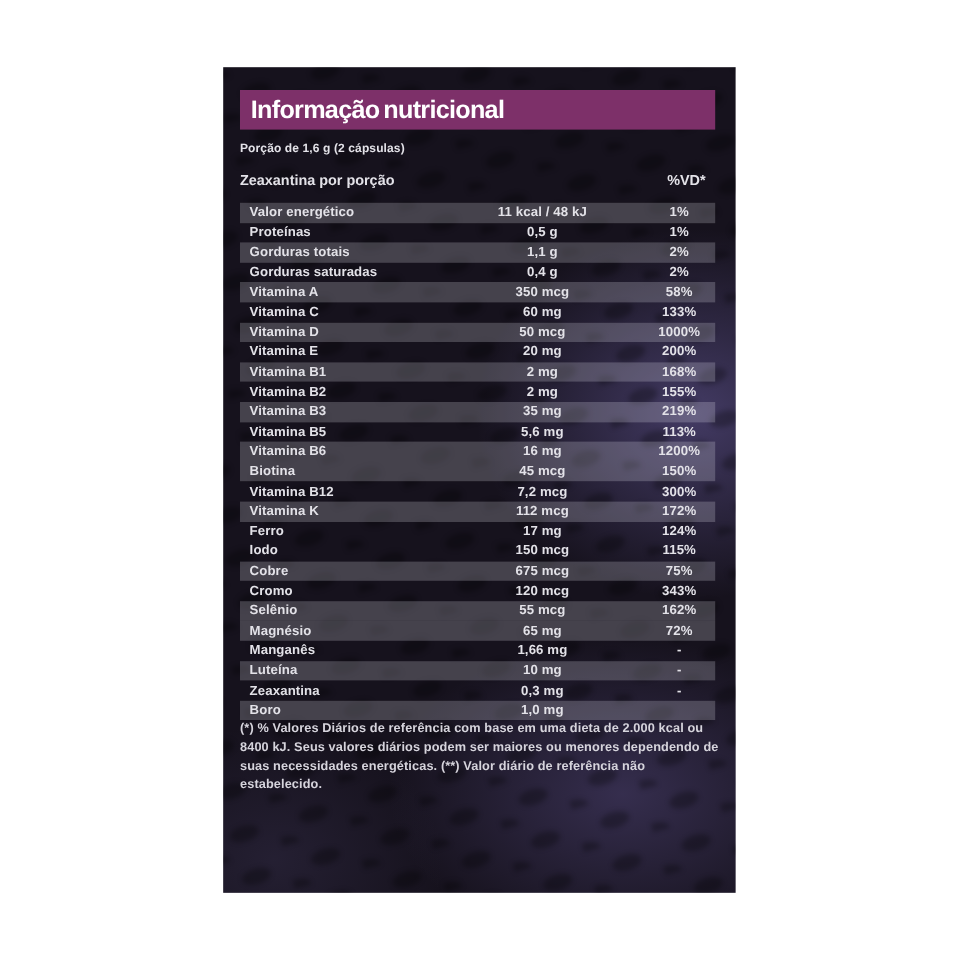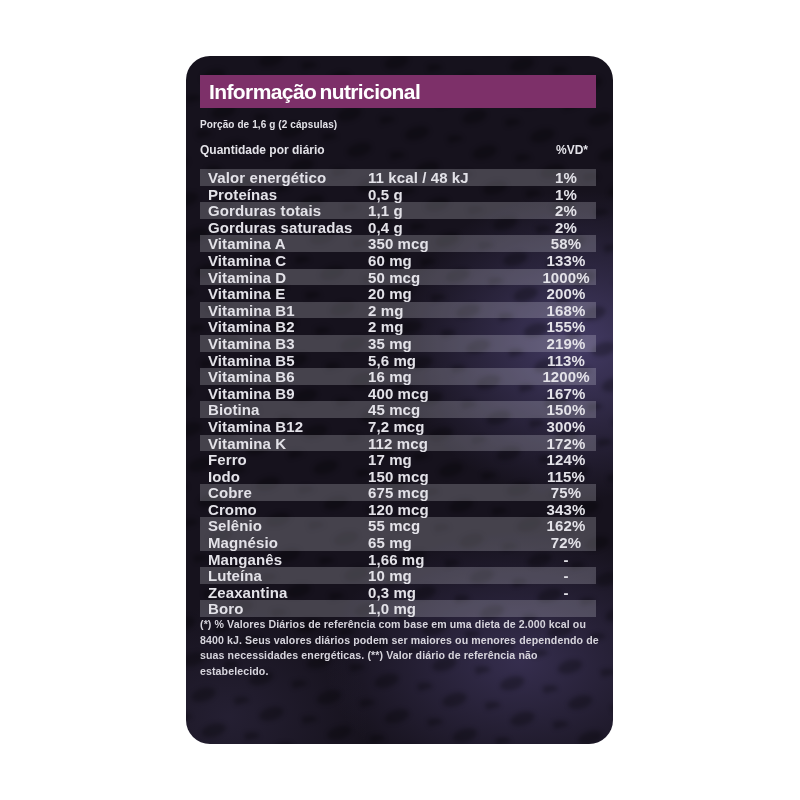--- a/index.html
+++ b/index.html
@@ -21,21 +21,20 @@
   .label-panel{
     position:absolute;
     left:186px; top:56px;
     width:427px; height:688px;
     background:
       radial-gradient(ellipse 260px 220px at 92% 42%, rgba(104,92,158,0.55), rgba(104,92,158,0) 70%),
       radial-gradient(ellipse 300px 200px at 78% 88%, rgba(92,80,138,0.45), rgba(92,80,138,0) 65%),
       radial-gradient(ellipse 200px 160px at 10% 96%, rgba(70,62,100,0.30), rgba(70,62,100,0) 70%),
       var(--panel-bg);
     overflow:hidden;
-    border-radius:24px;
   }
   .texture{
     position:absolute;
     left:-80px; top:-80px;
     width:640px; height:900px;
     background-image:
       radial-gradient(ellipse 21px 11px at 32px 18px, rgba(0,0,0,0.55) 55%, rgba(0,0,0,0) 63%),
       radial-gradient(ellipse 21px 11px at 2px 36px, rgba(0,0,0,0.55) 55%, rgba(0,0,0,0) 63%);
     background-size:60px 37px;
     transform:rotate(-16deg);
@@ -78,27 +77,27 @@
   .meta-row .dv-head{padding-right:8px;}
   .table{
     margin-top:12px;
     width:396px;
   }
   .row{
     height:16.6px;
     display:grid;
     grid-template-columns:168px 168px 60px;
     align-items:center;
-    font-size:15px;
+    font-size:11px;
     font-weight:bold;
     letter-spacing:0.1px;
   }
   .row.alt{background:var(--stripe);}
   .row .name{text-align:left;padding-left:8px;white-space:nowrap;}
-  .row .amount{white-space:nowrap;}
+  .row .amount{text-align:center;white-space:nowrap;}
   .row .dv{text-align:center;white-space:nowrap;}
   .footnote{
     width:402px;
     font-size:10.6px;
     line-height:15.6px;
     color:var(--footnote);
     font-weight:bold;
     letter-spacing:0.1px;
   }
 </style>
@@ -106,21 +105,21 @@
 <body>
 
 <div class="label-panel">
   <div class="texture"></div>
   <div class="content">
     <div class="header-bar">
       <span class="title">Informação nutricional</span>
     </div>
     <div class="serving">Porção de 1,6 g (2 cápsulas)</div>
     <div class="meta-row">
-      <span>Quantidade por diário</span>
+      <span>Zeaxantina por porção</span>
       <span class="dv-head">%VD*</span>
     </div>
     <div class="table" id="nutrition-table">
   <div class="row alt">
     <span class="name">Valor energético</span>
     <span class="amount">11 kcal / 48 kJ</span>
     <span class="dv">1%</span>
   </div>
 
   <div class="row">
@@ -188,25 +187,20 @@
     <span class="amount">5,6 mg</span>
     <span class="dv">113%</span>
   </div>
 
   <div class="row alt">
     <span class="name">Vitamina B6</span>
     <span class="amount">16 mg</span>
     <span class="dv">1200%</span>
   </div>
 
-  <div class="row">
-    <span class="name">Vitamina B9</span>
-    <span class="amount">400 mcg</span>
-    <span class="dv">167%</span>
-  </div>
 
   <div class="row alt">
     <span class="name">Biotina</span>
     <span class="amount">45 mcg</span>
     <span class="dv">150%</span>
   </div>
 
   <div class="row">
     <span class="name">Vitamina B12</span>
     <span class="amount">7,2 mcg</span>

